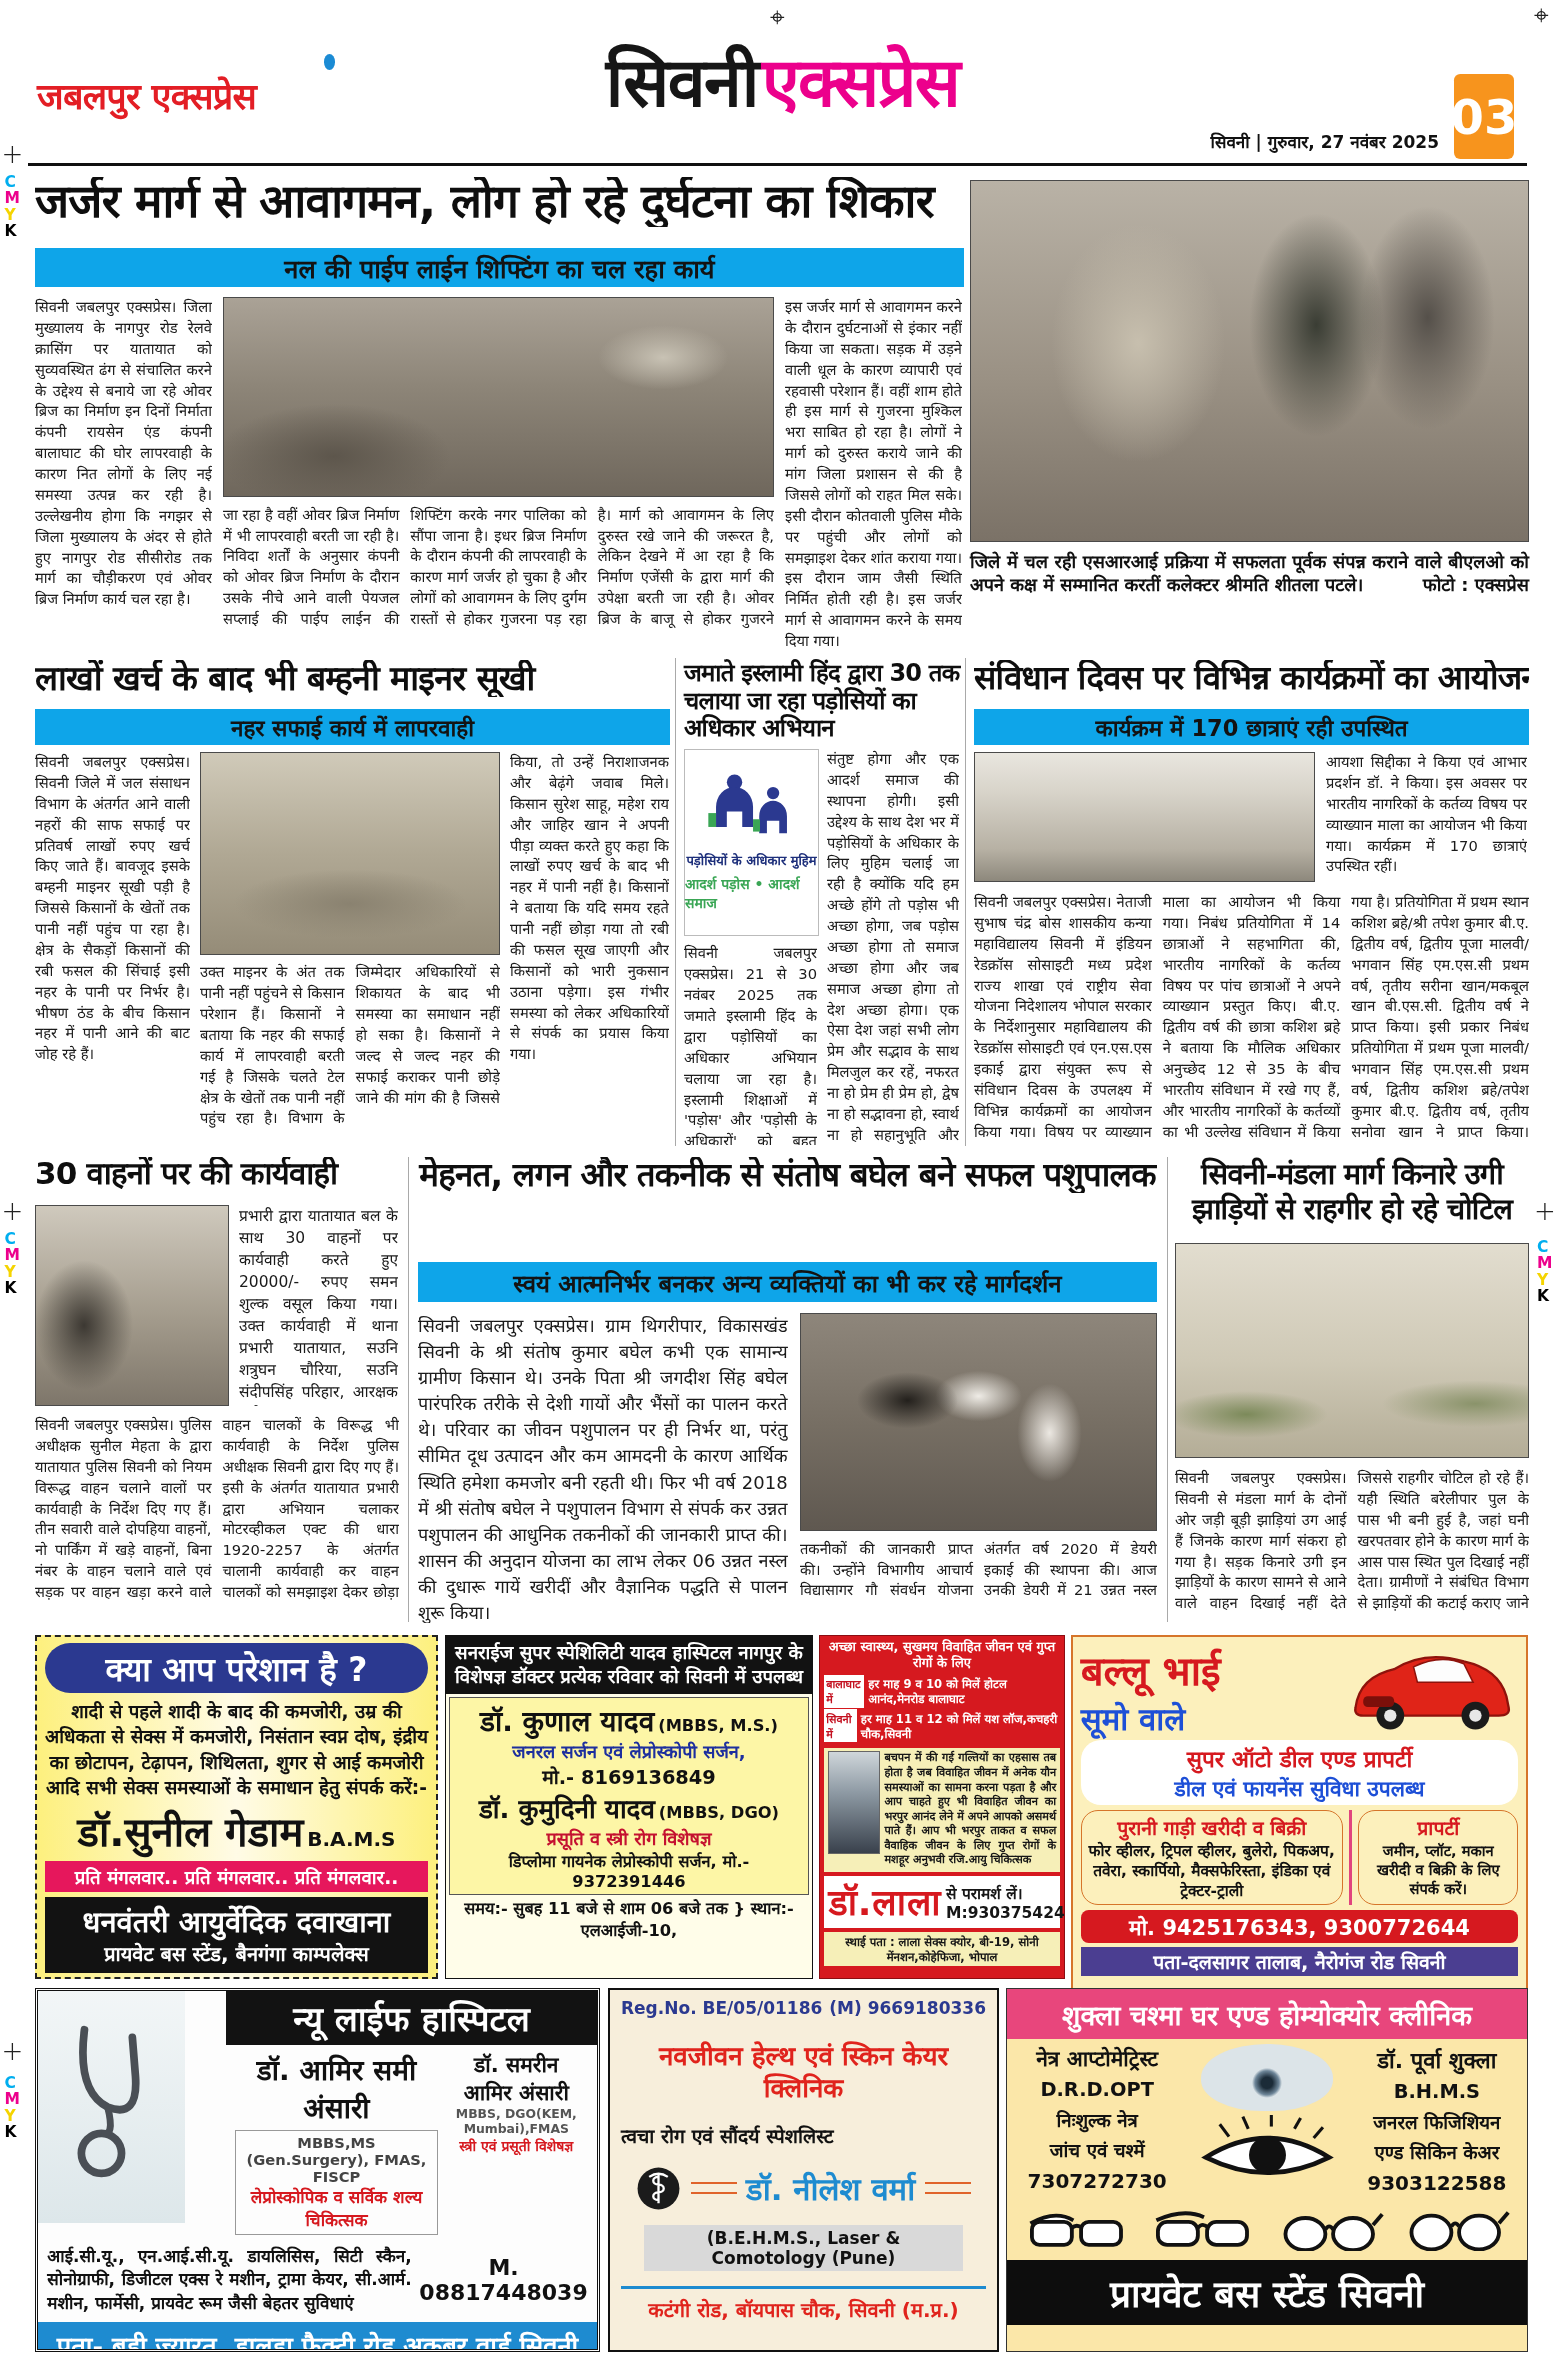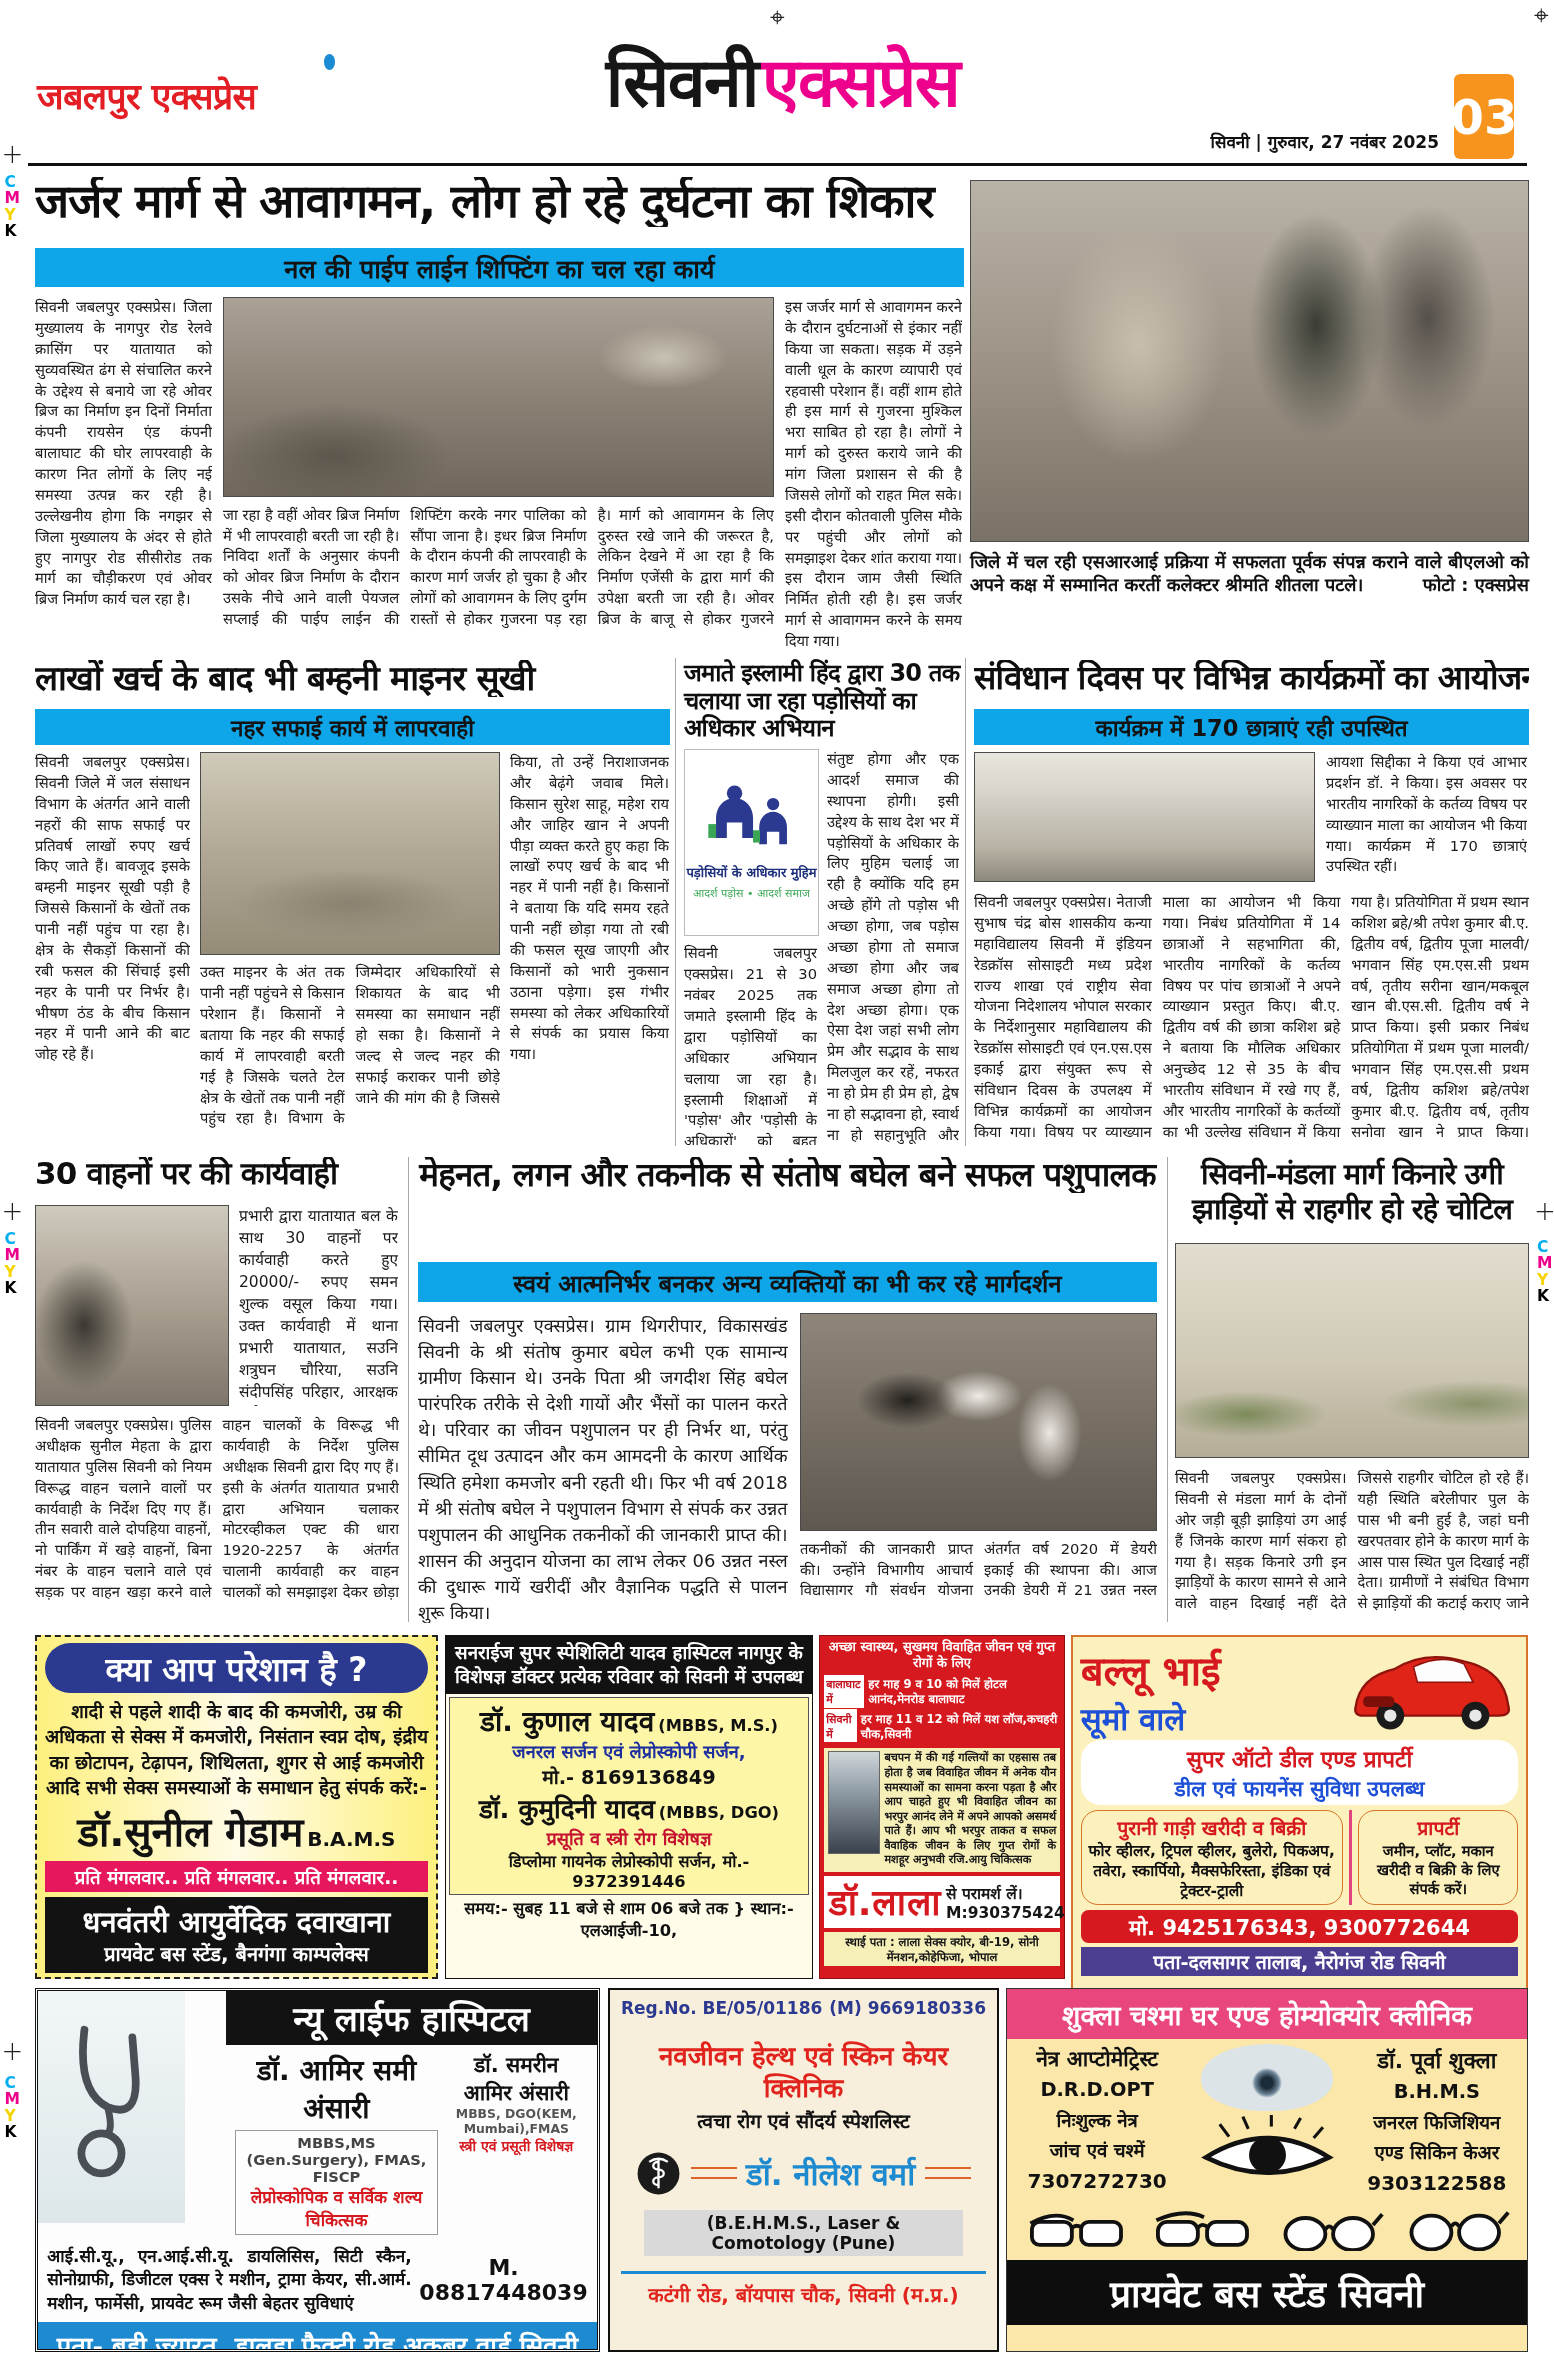--- a/index.html
+++ b/index.html
@@ -118,21 +118,21 @@
       <div style="width:133px;height:186px;border:0.8px solid #bbb;background:#fff;display:flex;flex-direction:column;align-items:center;justify-content:center;gap:4.6px;">
         <svg width="93" height="74" viewBox="0 0 120 96">
           <circle cx="38" cy="12" r="10" fill="#2b3990"></circle>
           <path d="M14 70 V44 a24 26 0 0 1 48 0 V70 H48 V50 H28 V70 Z" fill="#2b3990"></path>
           <circle cx="88" cy="26" r="8" fill="#2b3990"></circle>
           <path d="M70 78 V56 a18 20 0 0 1 36 0 V78 H96 V62 H80 V78 Z" fill="#2b3990"></path>
           <rect x="4" y="52" width="10" height="18" fill="#3aa655"></rect>
           <rect x="62" y="60" width="9" height="16" fill="#3aa655"></rect>
         </svg>
         <div style="font-size:13px;font-weight:700;color:#1d2f7b;text-align:center;">पड़ोसियों के अधिकार मुहिम</div>
-        <div style="font-size:11px;font-weight:400;color:#3aa655;">आदर्श पड़ोस • आदर्श समाज</div>
+        <div style="font-size:14px;font-weight:700;color:#3aa655;">आदर्श पड़ोस • आदर्श समाज</div>
       </div>
       <div class="bodytxt" style="width:133px;height:203px;">सिवनी जबलपुर एक्सप्रेस। 21 से 30 नवंबर 2025 तक जमाते इस्लामी हिंद के द्वारा पड़ोसियों का अधिकार अभियान चलाया जा रहा है। इस्लामी शिक्षाओं में 'पड़ोस' और 'पड़ोसी के अधिकारों' को बहुत महत्व दिया गया है। इसी उद्देश्य के साथ यह मुहिम देश भर में चलाई जा रही है।</div>
     </div>
     <div class="bodytxt" style="width:132px;height:396px;">संतुष्ट होगा और एक आदर्श समाज की स्थापना होगी। इसी उद्देश्य के साथ देश भर में पड़ोसियों के अधिकार के लिए मुहिम चलाई जा रही है क्योंकि यदि हम अच्छे होंगे तो पड़ोस भी अच्छा होगा, जब पड़ोस अच्छा होगा तो समाज अच्छा होगा और जब समाज अच्छा होगा तो देश अच्छा होगा। एक ऐसा देश जहां सभी लोग प्रेम और सद्भाव के साथ मिलजुल कर रहें, नफरत ना हो प्रेम ही प्रेम हो, द्वेष ना हो सद्भावना हो, स्वार्थ ना हो सहानुभूति और त्याग हो इसी उद्देश्य की पूर्ति हेतु सफल बनाने में सहयोग प्रदान करें।</div>
   </div>
 
   <div class="abs hl nowrap" style="left:974px;top:660px;width:555px;font-size:33px;">संविधान दिवस पर विभिन्न कार्यक्रमों का आयोजन</div>
   <div class="abs sub" style="left:974px;top:709px;width:555px;height:36px;font-size:22.5px;">कार्यक्रम में 170 छात्राएं रही उपस्थित</div>
   <div class="abs" style="left:974px;top:752px;width:555px;height:132px;display:flex;gap:11px;">
     <div class="photo" style="width:341px;height:130px;background:
@@ -306,21 +306,21 @@
     </div>
     <div class="band" style="height:45px;background:#1e8bd0;color:#fff;font-size:25.5px;margin-top:6.2px;">पता- बड़ी ज्यारत, डालडा फैक्ट्री रोड़ अकबर वार्ड सिवनी</div>
   </div>
 
   <div class="abs adbox" style="left:608px;top:1988px;width:391px;height:364px;border:2.3px solid #111;background:#f7eedb;padding:7.7px 11px;">
     <div style="display:flex;justify-content:space-between;color:#2b3990;font-size:17px;font-weight:700;">
       <span>Reg.No. BE/05/01186</span>
       <span>(M) 9669180336</span>
     </div>
     <div style="color:#e0231c;font-size:26px;font-weight:800;text-align:center;margin-top:22px;line-height:1.25;">नवजीवन हेल्थ एवं स्किन केयर क्लिनिक</div>
-    <div style="font-size:19.4px;font-weight:700;text-align:center;margin-top:2px;">त्वचा रोग एवं सौंदर्य स्पेशलिस्ट</div>
+    <div style="font-size:19.4px;font-weight:700;text-align:left;margin-top:17px;">त्वचा रोग एवं सौंदर्य स्पेशलिस्ट</div>
     <div style="display:flex;align-items:center;justify-content:center;gap:9.3px;margin-top:17px;">
       <svg width="45" height="45" viewBox="0 0 58 58">
         <circle cx="29" cy="29" r="27" fill="#1b1b1b"></circle>
         <path d="M29 10 V48 M29 14 C20 14 20 24 29 24 C38 24 38 34 29 34 C20 34 20 44 29 44" stroke="#fff" stroke-width="3" fill="none"></path>
         <path d="M17 14 Q29 6 41 14" stroke="#fff" stroke-width="3" fill="none"></path>
       </svg>
       <div style="border-top:2.3px solid #e0632a;border-bottom:2.3px solid #e0632a;height:7.7px;width:46px;"></div>
       <div style="color:#1e8bd0;font-size:31px;font-weight:800;">डॉ. नीलेश वर्मा</div>
       <div style="border-top:2.3px solid #e0632a;border-bottom:2.3px solid #e0632a;height:7.7px;width:46px;"></div>
     </div>

